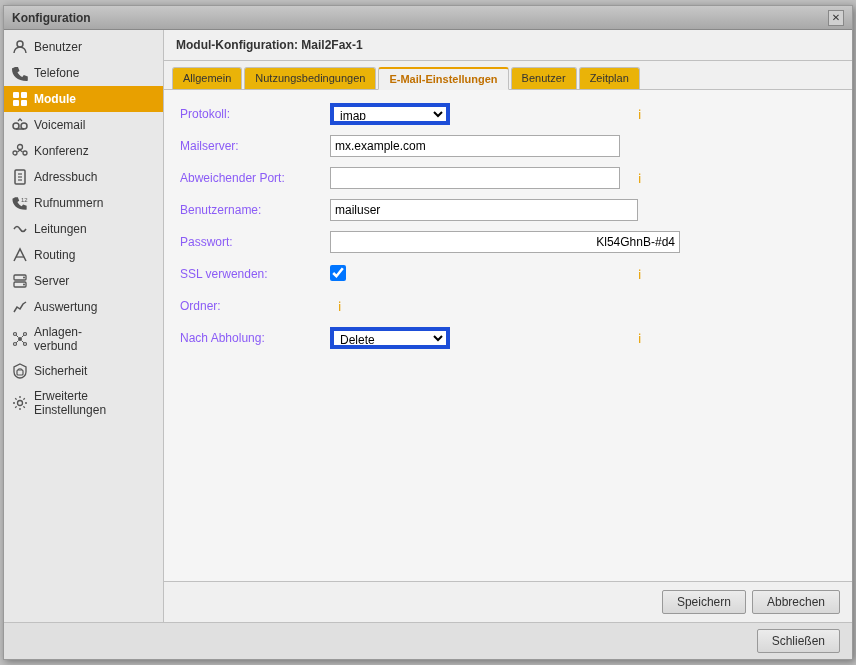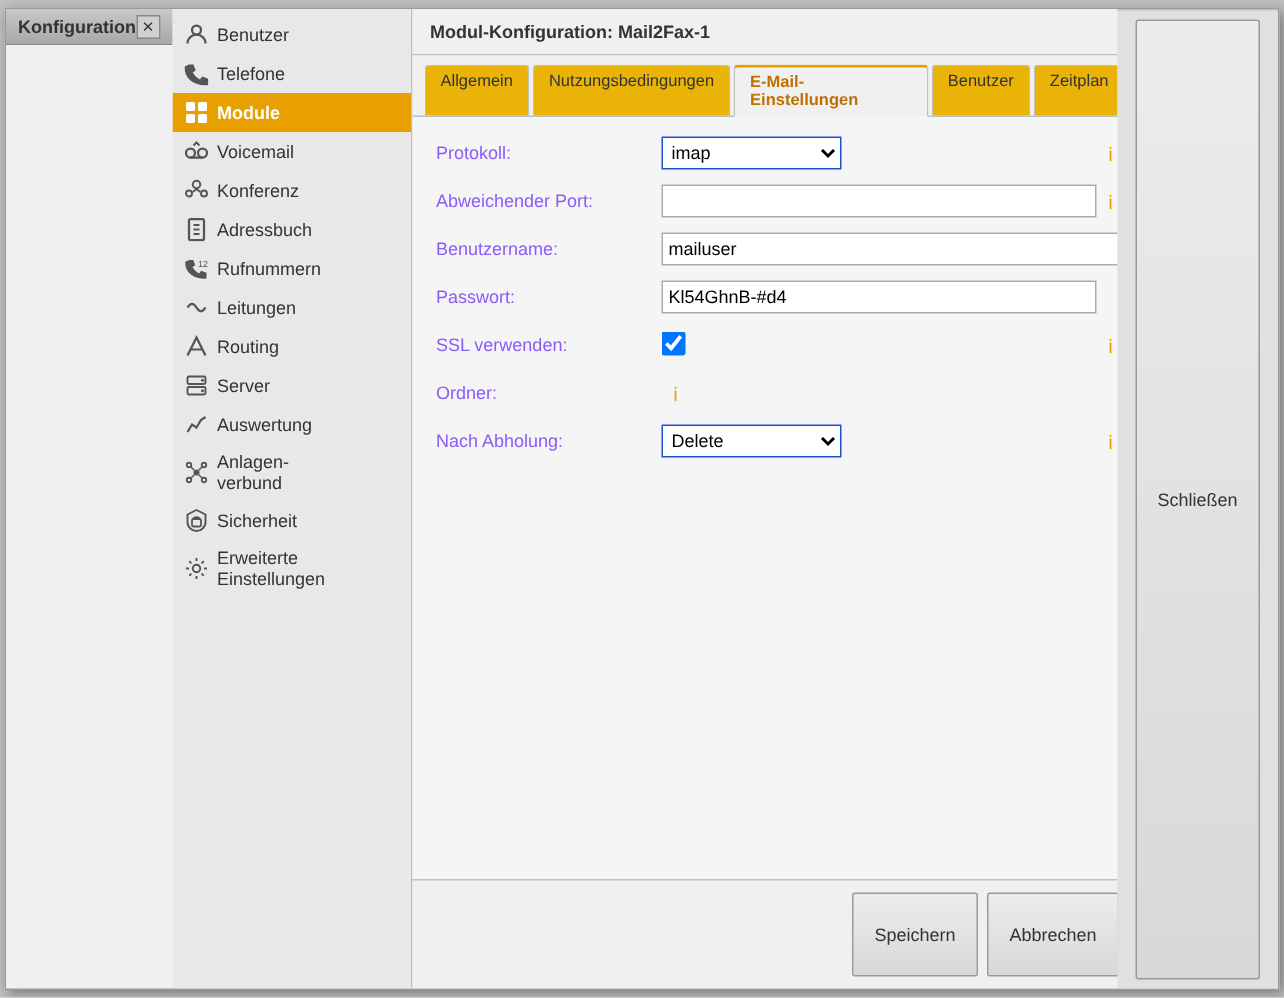--- a/index.html
+++ b/index.html
@@ -13,21 +13,21 @@
       width: 856px;
       height: 665px;
     }
     .window {
       width: 850px;
       height: 655px;
       background: #f0f0f0;
       border: 1px solid #999;
       box-shadow: 2px 2px 8px rgba(0,0,0,0.4);
       display: flex;
-      flex-direction: row;
+      flex-direction: column;
     }
     .title-bar {
       background: linear-gradient(to bottom, #c8c8c8, #a8a8a8);
       padding: 4px 8px;
       display: flex;
       justify-content: space-between;
       align-items: center;
       border-bottom: 1px solid #888;
       height: 24px;
     }
@@ -153,21 +153,21 @@
       width: 100%;
       height: 22px;
       border: 1px solid #aaa;
       padding: 2px 4px;
       font-size: 12px;
       background: #fff;
     }
     .form-control select {
       width: 120px;
       height: 22px;
-      border: 1px solid #1d4ed8;
+      border: 4px solid #1d4ed8;
       background: #fff;
       font-size: 12px;
       padding: 1px 2px;
     }
     .form-control input[type="checkbox"] {
       width: 16px;
       height: 16px;
       margin: 0;
     }
     .info-icon {
@@ -179,21 +179,21 @@
     
     .bottom-bar {
       border-top: 1px solid #c0c0c0;
       padding: 8px 12px;
       display: flex;
       justify-content: flex-end;
       gap: 6px;
       background: #f0f0f0;
     }
     .btn {
-      padding: 20px 14px;
+      padding: 4px 14px;
       border: 1px solid #999;
       background: linear-gradient(to bottom, #ececec, #d8d8d8);
       cursor: pointer;
       font-size: 12px;
       color: #333;
       border-radius: 2px;
     }
     .close-bar {
       background: #e0e0e0;
       border-top: 1px solid #c0c0c0;
@@ -395,40 +395,46 @@
           <div class="form-label">Protokoll:</div>
           <div class="form-control">
             <select>
               <option value="imap">imap</option>
               <option value="pop3">pop3</option>
             </select>
           </div>
           <span class="info-icon">ℹ</span>
         </div>
 
+        <div class="form-row">
+          <div class="form-label">Mailserver:</div>
+          <div class="form-control">
+            <input type="text" value="mx.example.com" style="width: 290px;">
+          </div>
+        </div>
 
         <div class="form-row">
           <div class="form-label">Abweichender Port:</div>
           <div class="form-control">
             <input type="text" value="" style="width: 290px;">
           </div>
           <span class="info-icon">ℹ</span>
         </div>
 
         <div class="form-row">
           <div class="form-label">Benutzername:</div>
           <div class="form-control">
             <input type="text" value="mailuser" style="width: 308px;">
           </div>
         </div>
 
         <div class="form-row">
           <div class="form-label">Passwort:</div>
           <div class="form-control">
-            <input type="text" value="Kl54GhnB-#d4" style="width: 290px;">
+            <input type="text" value="Kl54GhnB-#d4" style="width: 350px; text-align: right;">
           </div>
         </div>
 
         <div class="form-row">
           <div class="form-label">SSL verwenden:</div>
           <div class="form-control">
             <input type="checkbox" checked="" style="">
           </div>
           <span class="info-icon">ℹ</span>
         </div>

